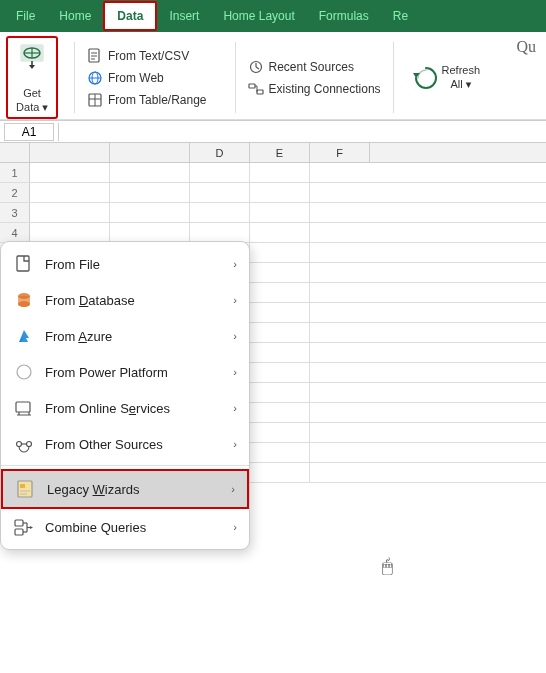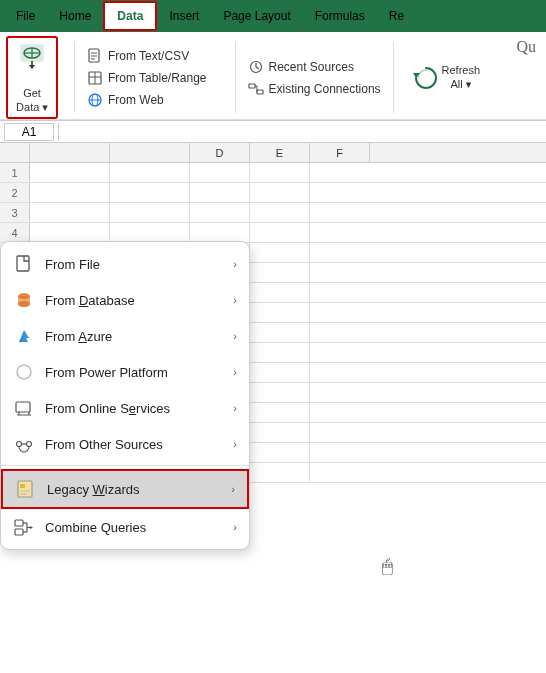--- a/index.html
+++ b/index.html
@@ -20,21 +20,21 @@
 
     
     .tab-bar {
       display: flex;
       align-items: center;
       background: #217346;
       height: 32px;
       padding: 0 4px;
     }
     .tab-item {
-      color: #000000;
+      color: #86efac;
       padding: 6px 12px;
       font-size: 12px;
       cursor: pointer;
       border-radius: 2px;
     }
     .tab-item.active {
       background: #fff;
       color: #217346;
       font-weight: 600;
       border: 2px solid #c00;
@@ -330,21 +330,21 @@
 </head>
 <body>
 
 <div class="ribbon">
 
   <div class="tab-bar">
     <div class="tab-item">File</div>
     <div class="tab-item">Home</div>
     <div class="tab-item active">Data</div>
     <div class="tab-item">Insert</div>
-    <div class="tab-item">Page Layout</div>
+    <div class="tab-item">Home Layout</div>
     <div class="tab-item">Formulas</div>
     <div class="tab-item">Re</div>
   </div>
 
   <div class="ribbon-content">
 
     <div class="get-data-btn">
       <div class="btn-icon">
         <svg width="28" height="28" viewBox="0 0 28 28">
           <rect x="3" y="4" width="22" height="16" rx="1" fill="#217346" opacity="0.15" stroke="#217346" stroke-width="1.5"></rect>
@@ -368,36 +368,36 @@
               <line x1="4" y1="5" x2="10" y2="5" stroke="#555" stroke-width="1"></line>
               <line x1="4" y1="8" x2="10" y2="8" stroke="#555" stroke-width="1"></line>
               <line x1="4" y1="11" x2="8" y2="11" stroke="#555" stroke-width="1"></line>
             </svg>
         </div>
         <span>From Text/CSV</span>
       </div>
       <div class="ribbon-small-btn">
         <div class="small-icon">
           <svg width="16" height="16">
+              <circle cx="8" cy="8" r="6" fill="none" stroke="#1a73e8" stroke-width="1.2"></circle>
+              <ellipse cx="8" cy="8" rx="3" ry="6" fill="none" stroke="#1a73e8" stroke-width="1"></ellipse>
+              <line x1="2" y1="8" x2="14" y2="8" stroke="#1a73e8" stroke-width="1"></line>
+            </svg>
+        </div>
+        <span>From Web</span>
+      </div>
+      <div class="ribbon-small-btn">
+        <div class="small-icon">
+          <svg width="16" height="16">
               <rect x="2" y="2" width="12" height="12" rx="1" fill="none" stroke="#555" stroke-width="1.2"></rect>
               <line x1="2" y1="7" x2="14" y2="7" stroke="#555" stroke-width="1"></line>
               <line x1="8" y1="2" x2="8" y2="14" stroke="#555" stroke-width="1"></line>
             </svg>
         </div>
         <span>From Table/Range</span>
-      </div>
-      <div class="ribbon-small-btn">
-        <div class="small-icon">
-          <svg width="16" height="16">
-              <circle cx="8" cy="8" r="6" fill="none" stroke="#1a73e8" stroke-width="1.2"></circle>
-              <ellipse cx="8" cy="8" rx="3" ry="6" fill="none" stroke="#1a73e8" stroke-width="1"></ellipse>
-              <line x1="2" y1="8" x2="14" y2="8" stroke="#1a73e8" stroke-width="1"></line>
-            </svg>
-        </div>
-        <span>From Web</span>
       </div>
     </div>
 
     <div class="ribbon-divider"></div>
 
     <div class="ribbon-col2">
       <div class="ribbon-small-btn">
         <div class="small-icon">
           <svg width="16" height="16">
               <circle cx="8" cy="8" r="5.5" fill="none" stroke="#555" stroke-width="1.2"></circle>

